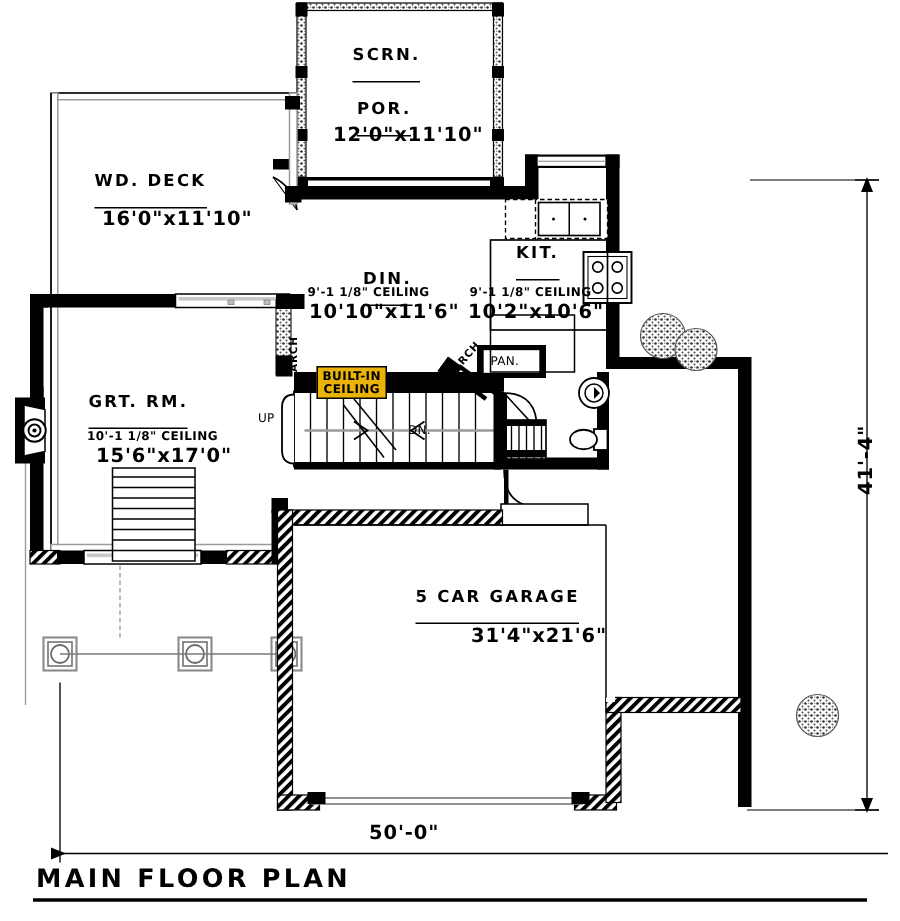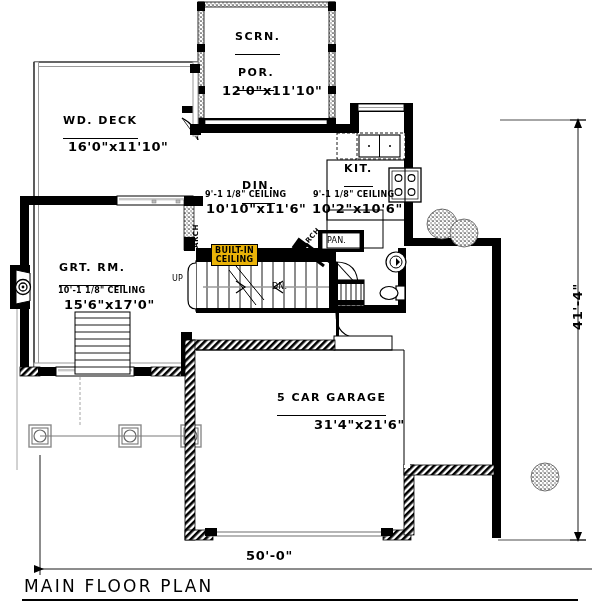--- a/index.html
+++ b/index.html
@@ -26,21 +26,21 @@
   .dim{font-size:13px;font-weight:700;letter-spacing:0.6px;}
   .tiny{font-size:8px;font-weight:400;letter-spacing:0.2px;}
   .tiny2{font-size:7px;font-weight:700;}
   .boxlbl{
     font-size:8px;font-weight:700;letter-spacing:0.3px;
     border:1px solid #000;background:#eab308;padding:1px 3px;line-height:1.15;
     text-align:center;
   }
   .vert{transform:rotate(-90deg);transform-origin:left top;}
   .title{
-    font-size:17px;font-weight:400;letter-spacing:2.2px;
+    font-size:17px;font-weight:700;letter-spacing:2.2px;
   }
 </style>
 </head>
 <body>
 
 <svg id="plan" viewBox="0 0 600 614" xmlns="http://www.w3.org/2000/svg">
 
   <defs>
     <pattern id="hatchPat" width="5" height="5" patternUnits="userSpaceOnUse" patternTransform="rotate(45)">
       <rect width="5" height="5" fill="#ffffff"></rect>

